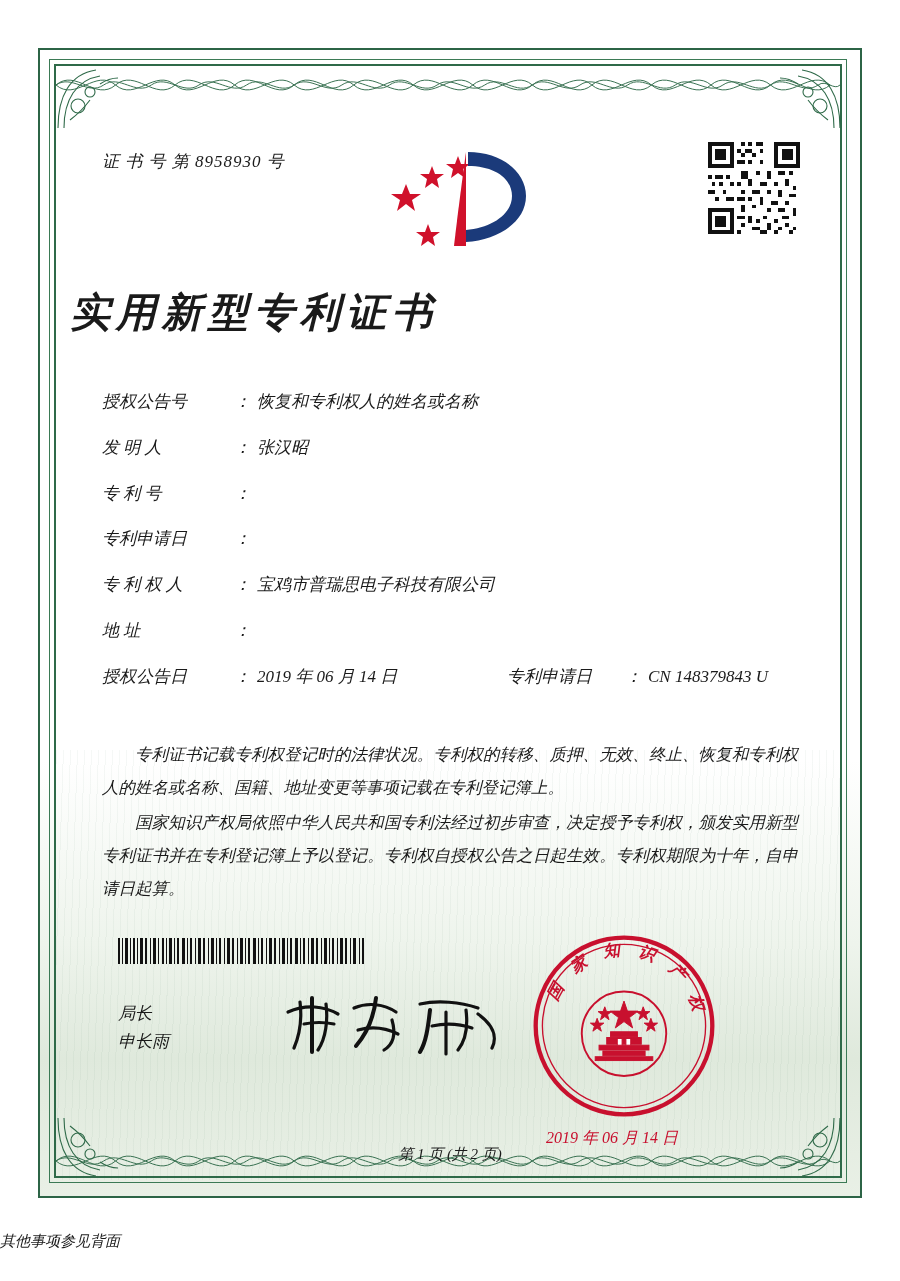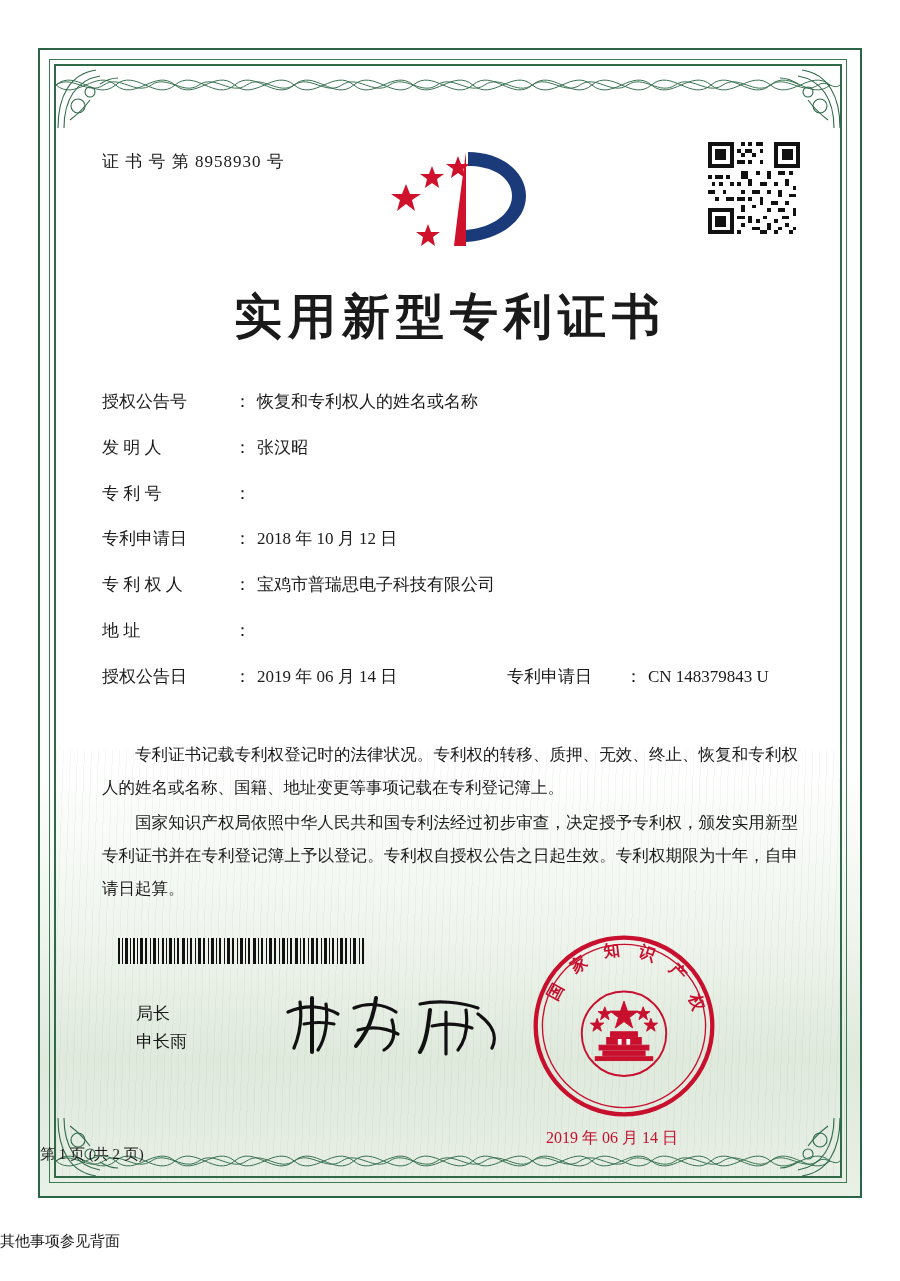--- a/index.html
+++ b/index.html
@@ -16,20 +16,21 @@
     overflow: hidden;
   }
 
   
   .page {
     position: absolute;
     left: 0; top: 0;
     width: 900px;
     height: 1038px;
     background: #ffffff;
+    font-style: italic;
   }
 
   .cert {
     position: absolute;
     left: 38px;
     top: 48px;
     width: 824px;
     height: 1150px;
     box-sizing: border-box;
     background:
@@ -108,25 +109,26 @@
     right: 60px;
     top: 92px;
     width: 92px;
     height: 92px;
   }
 
   .title {
     position: absolute;
     left: 0; right: 0;
     top: 235px;
-    text-align: center;
-    font-size: 48px;
+    text-align: left;
+    font-size: 40px;
     font-weight: bold;
     letter-spacing: 6px;
     font-family: "DejaVu Serif", serif;
+    padding-left: 30px;
   }
 
   .fields {
     position: absolute;
     left: 62px;
     top: 340px;
     right: 60px;
   }
   .field {
     display: flex;
@@ -165,21 +167,20 @@
     width: 250px;
     height: 26px;
   }
 
   .sign-block {
     position: absolute;
     left: 78px;
     top: 950px;
     font-size: 17px;
     line-height: 1.65;
-    margin-left: 18px;
   }
 
   .signature {
     position: absolute;
     left: 240px;
     top: 940px;
     width: 230px;
     height: 70px;
   }
 
@@ -196,20 +197,21 @@
     top: 1078px;
     font-size: 16px;
     color: #c8102e;
     white-space: nowrap;
   }
 
   .page-no {
     position: absolute;
     left: 0; right: 0;
     bottom: 32px;
+    text-align: center;
     font-size: 15px;
   }
 
   .footer-note {
     position: absolute;
     left: 0; right: 0;
     top: 1232px;
     text-align: left;
     font-size: 15px;
   }
@@ -398,21 +400,20 @@
           <span class="f-colon">：</span>
           <span class="f-value">张汉昭</span>
         </div>
         <div class="field">
           <span class="f-label">专 利 号</span>
           <span class="f-colon">：</span>
         </div>
         <div class="field">
           <span class="f-label">专利申请日</span>
           <span class="f-colon">：</span>
-          <span class="f-value">2018 年 10 月 12 日</span>
         </div>
         <div class="field">
           <span class="f-label">专 利 权 人</span>
           <span class="f-colon">：</span>
           <span class="f-value">宝鸡市普瑞思电子科技有限公司</span>
         </div>
         <div class="field">
           <span class="f-label">地 址</span>
           <span class="f-colon">：</span>
         </div>

